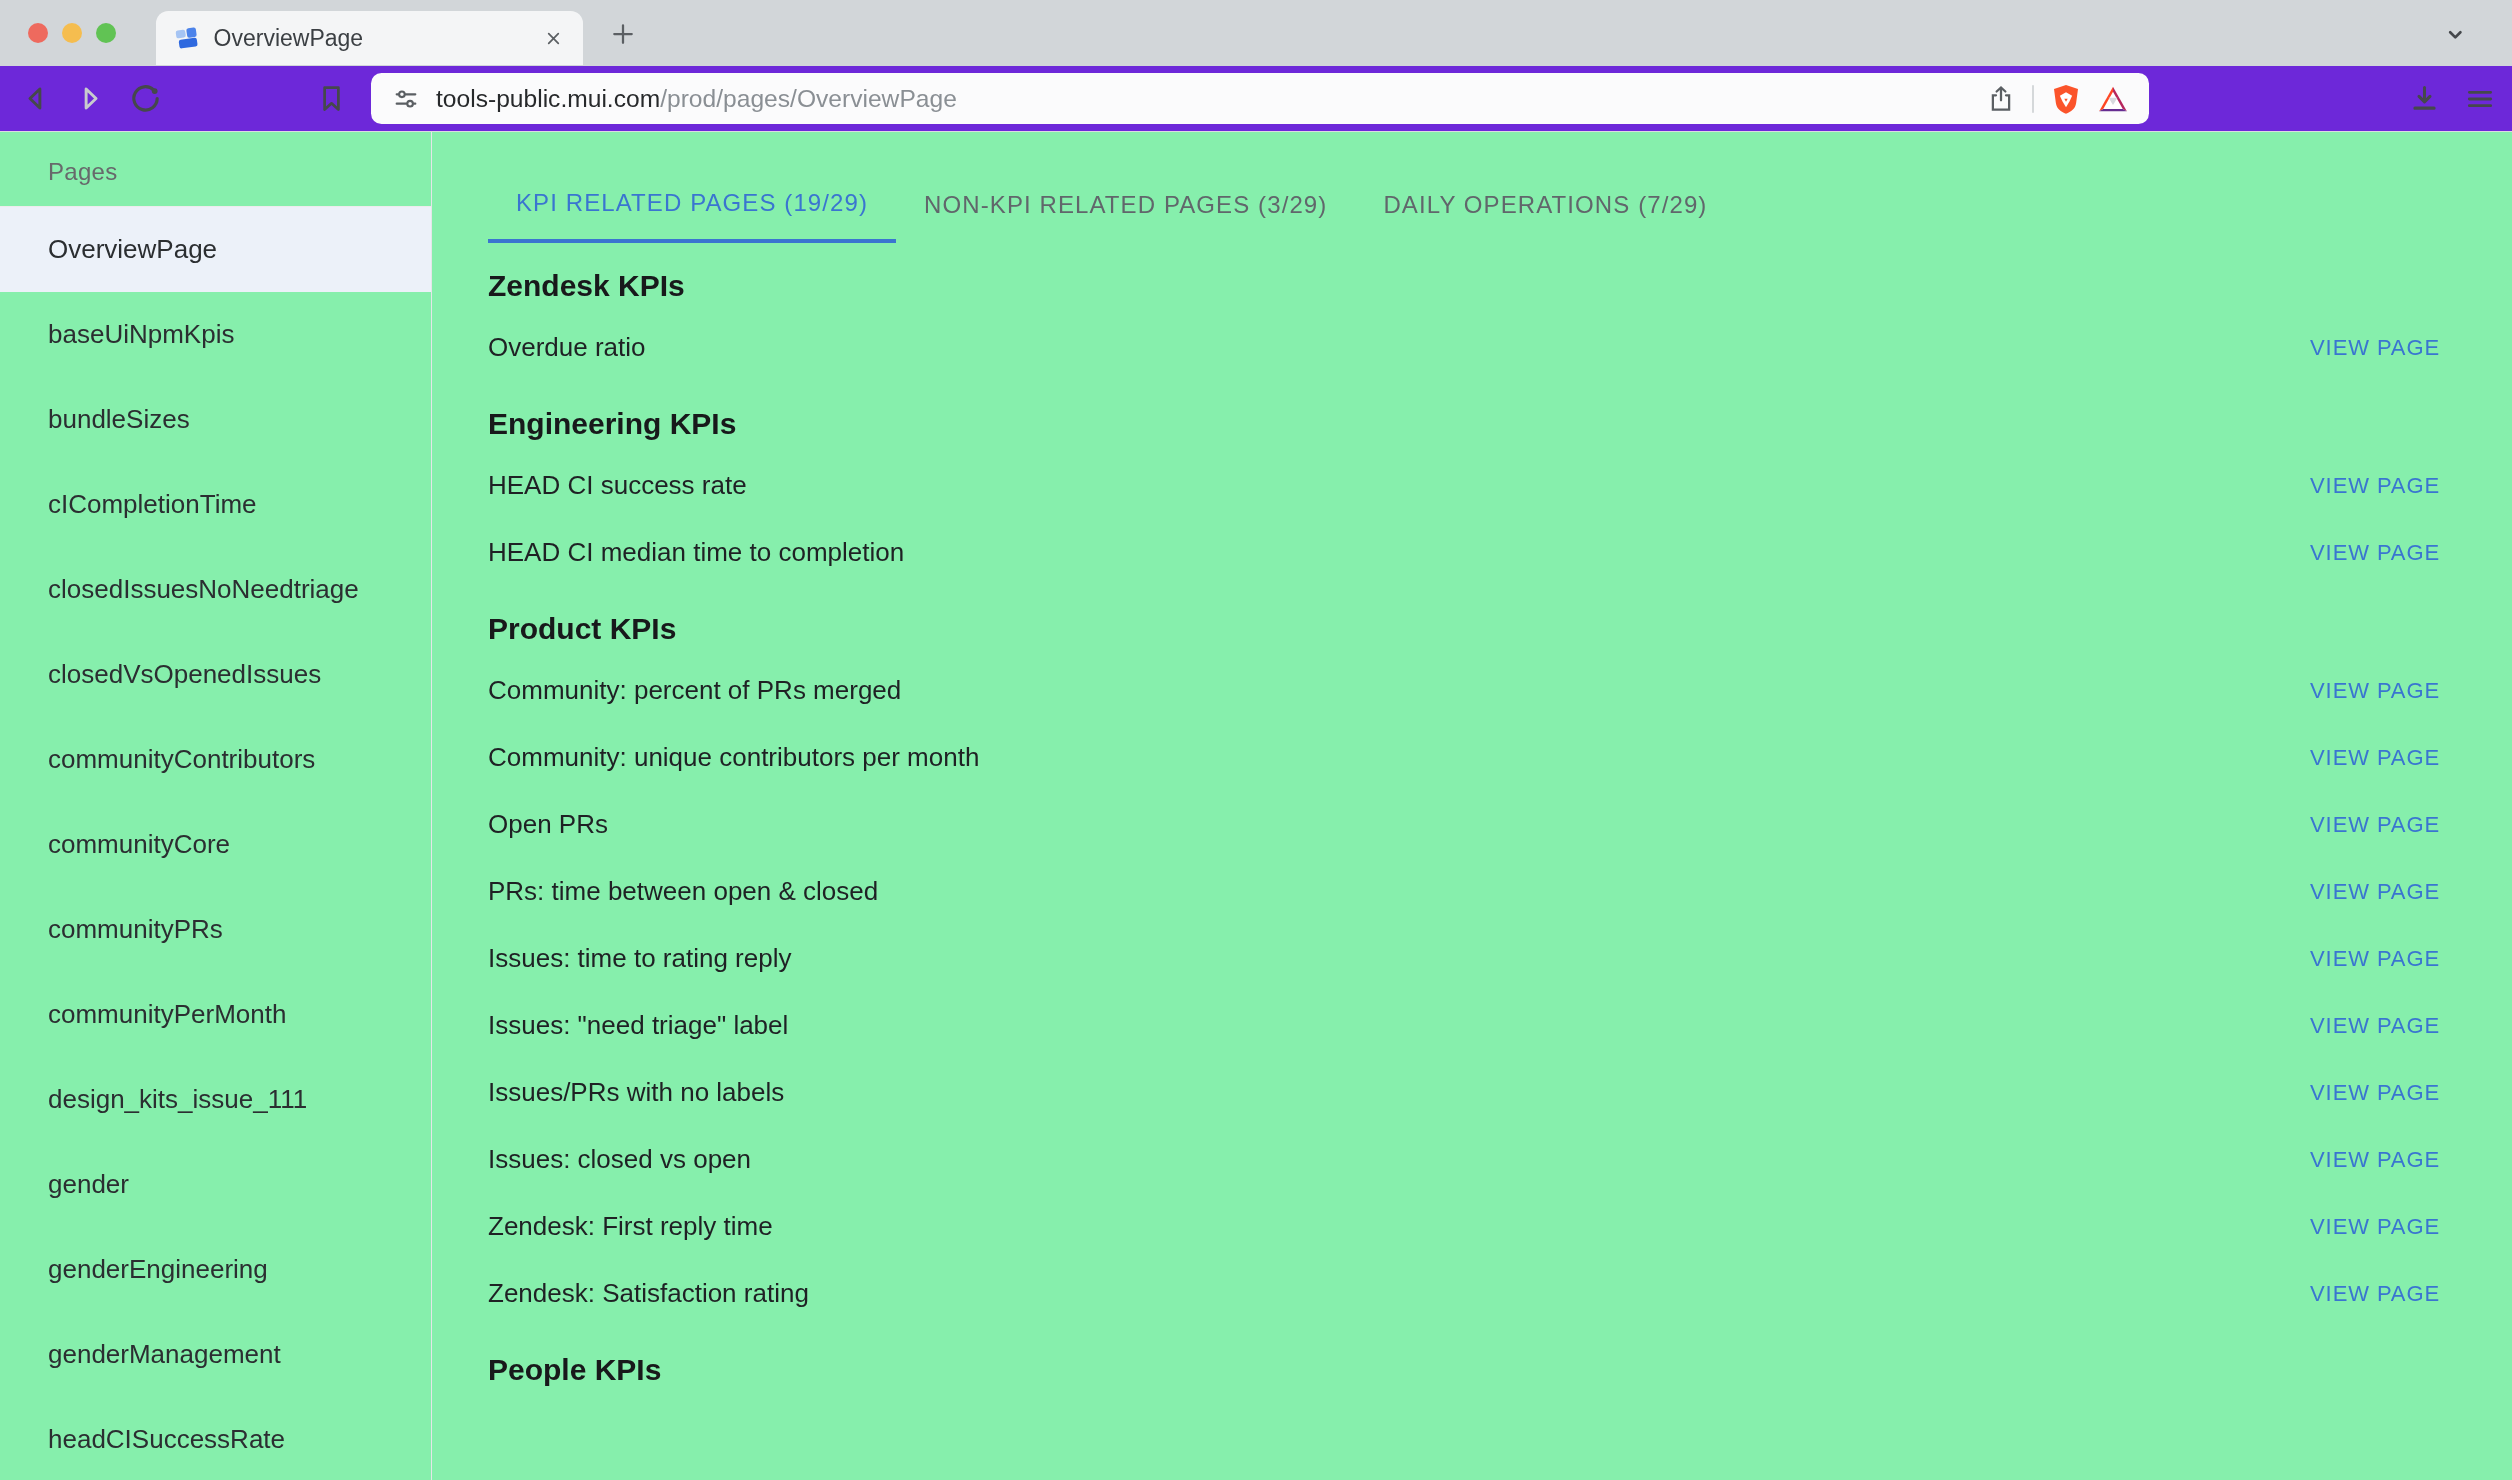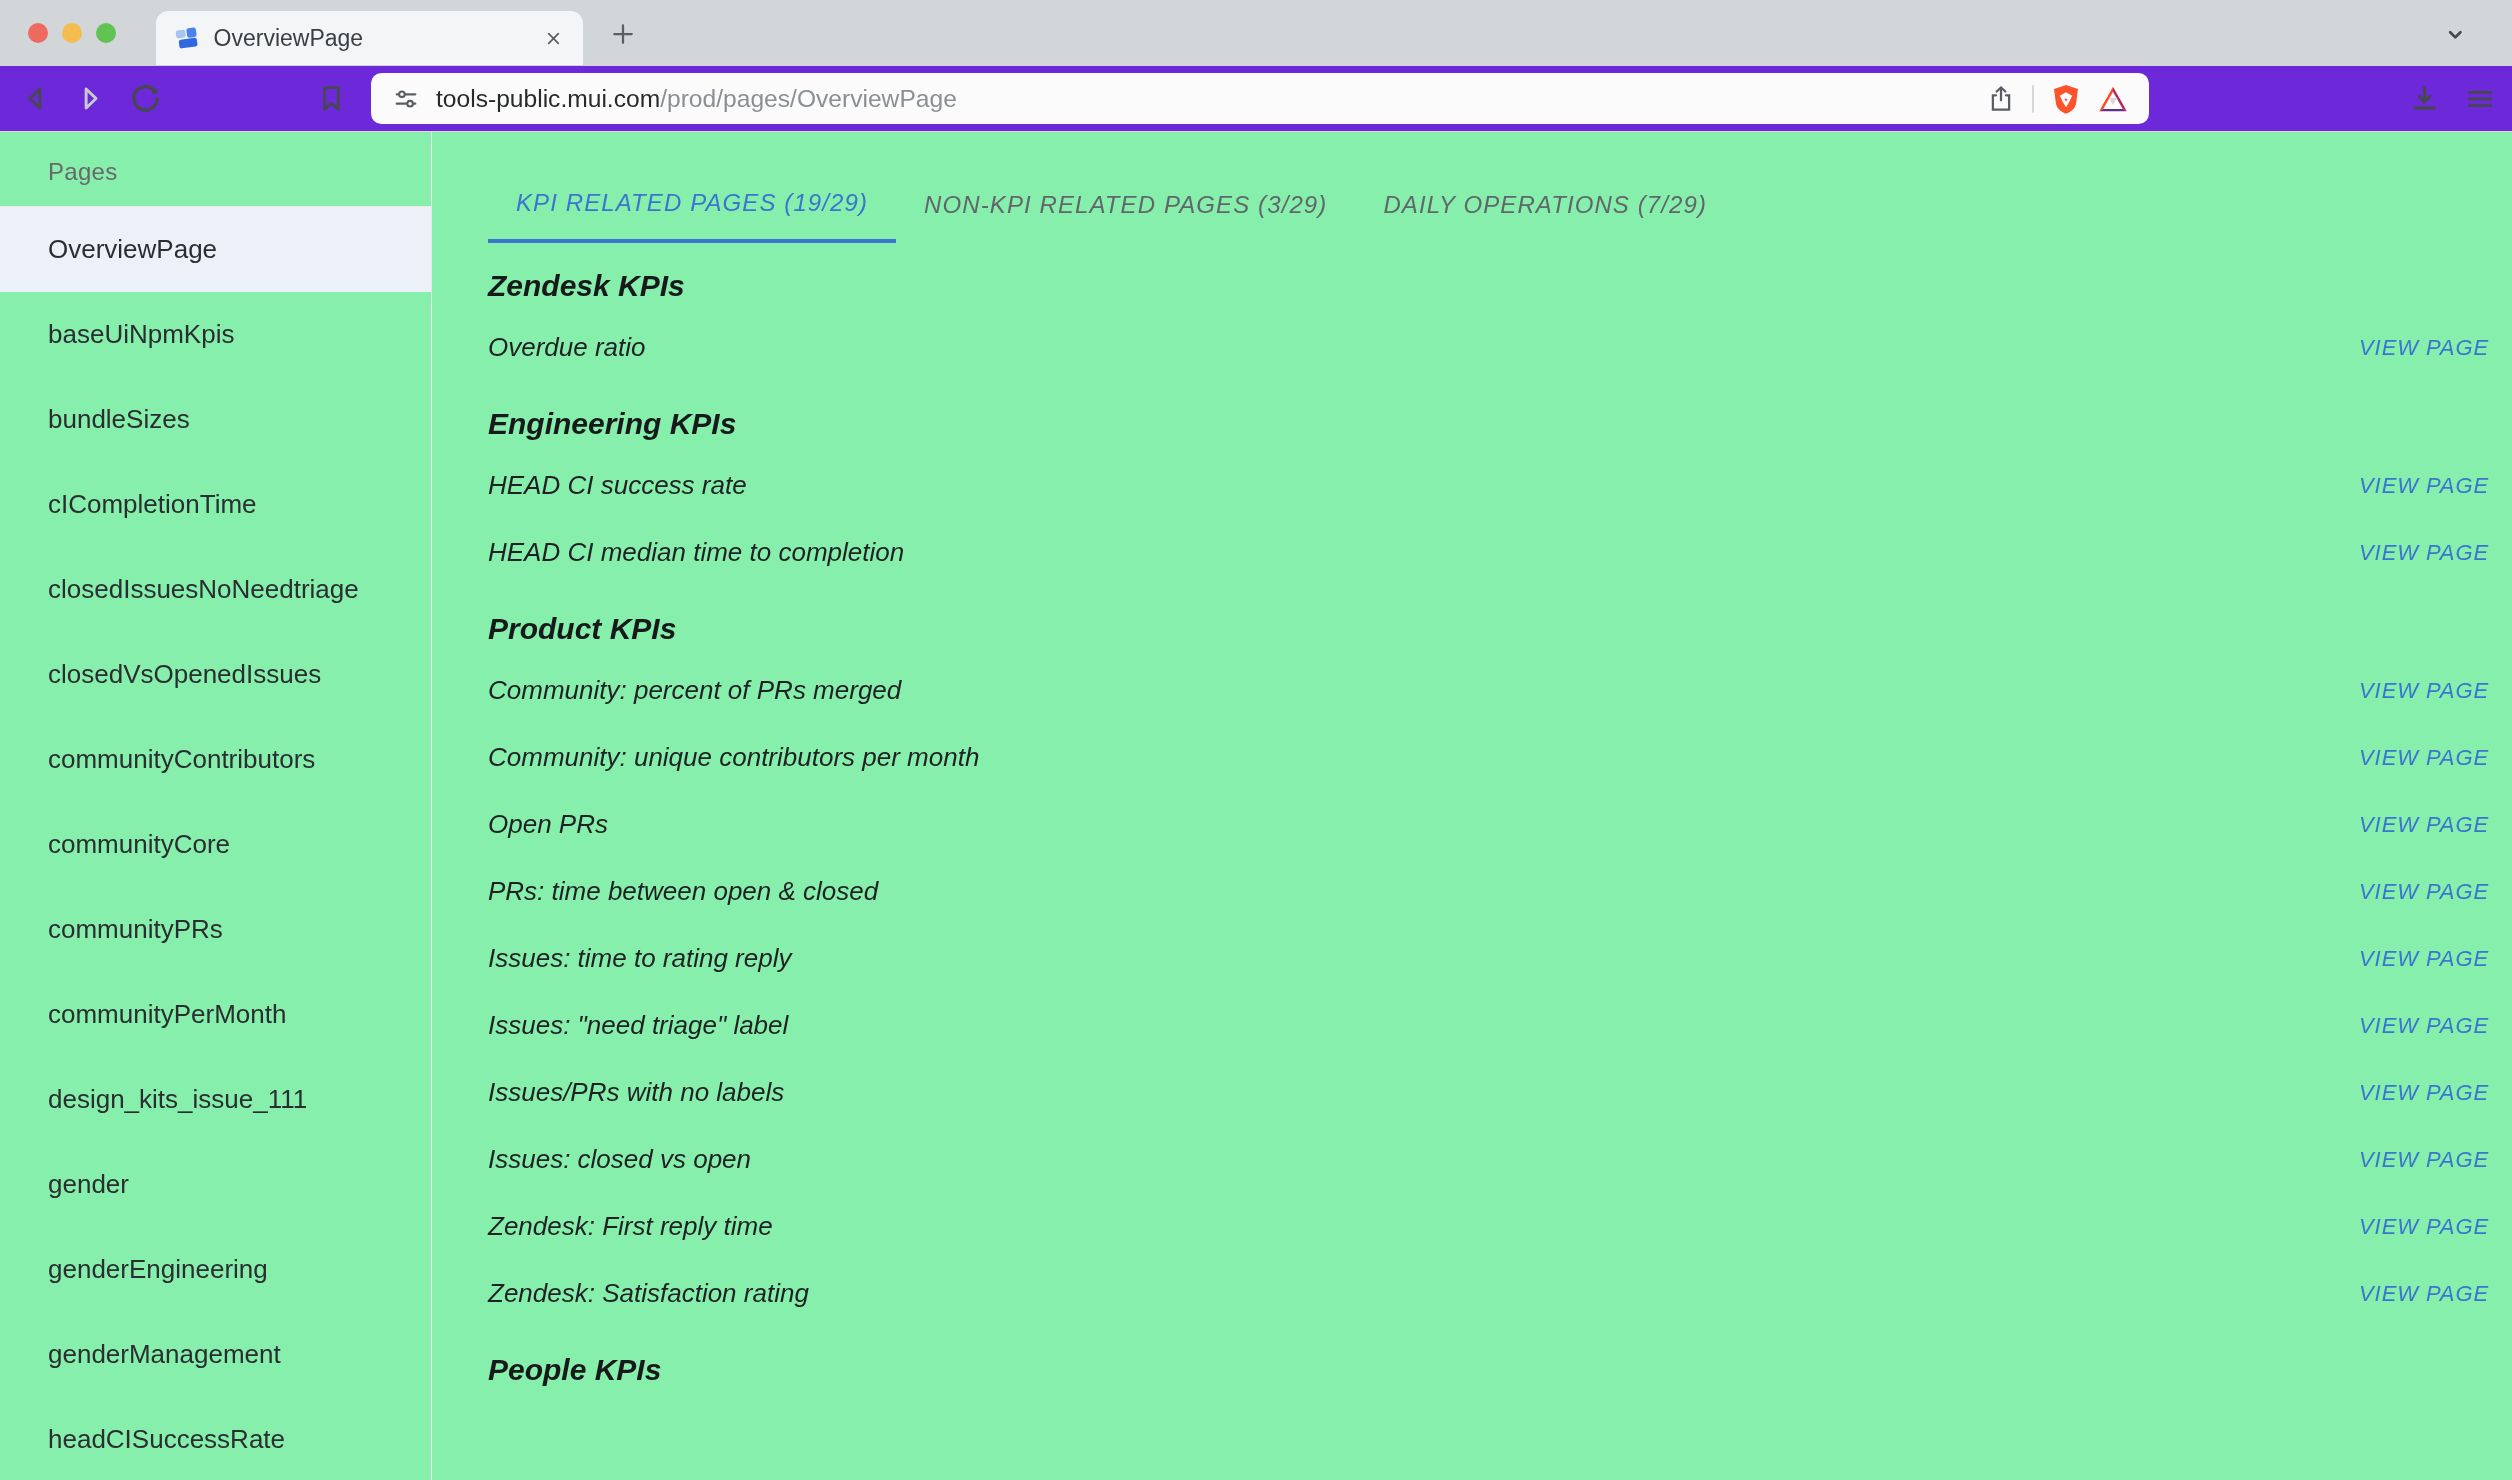--- a/index.html
+++ b/index.html
@@ -41,21 +41,21 @@
   
   .content { display:flex; height:1348px; background:#86efac; }
   .sidebar { width:432px; flex:0 0 auto; border-right:0.9px solid #e4e6e8; }
   .sidebar-header { height:75px; padding:26px 0 0 48px; font-size:24px;
     font-weight:500; color:#67696b; letter-spacing:0.3px;
     border-bottom:0.9px solid #ececec; }
   .side-item { height:85px; display:flex; align-items:center; padding-left:48px;
     font-size:26px; color:#2b2e31; cursor:pointer; white-space:nowrap; }
   .side-item.selected { background:var(--c-selected-item-bg,#ecf1f9); }
 
-  .main { flex:1; padding:0 23px 0 56px; overflow:hidden;font-style:italic; }
+  .main { flex:1; padding:0 72px 0 56px; overflow:hidden; }
   .tabs-row { margin-top:35px; height:76px; display:flex; }
   .mtab { padding:0 28px; display:flex; align-items:center; font-size:24px;
     font-weight:500; letter-spacing:1.1px; color:#61666b; cursor:pointer;
     white-space:nowrap; text-transform:uppercase; }
   .mtab.active { color:var(--c-accent-blue,#3a75d0);
     border-bottom:4.4px solid var(--c-accent-blue,#3a75d0); }
 
   .sec-title { margin:24.6px 0 10.5px; font-size:30px; line-height:36px;
     font-weight:700; color:#18191b; }
   .kpi-row { height:67px; display:flex; align-items:center;

